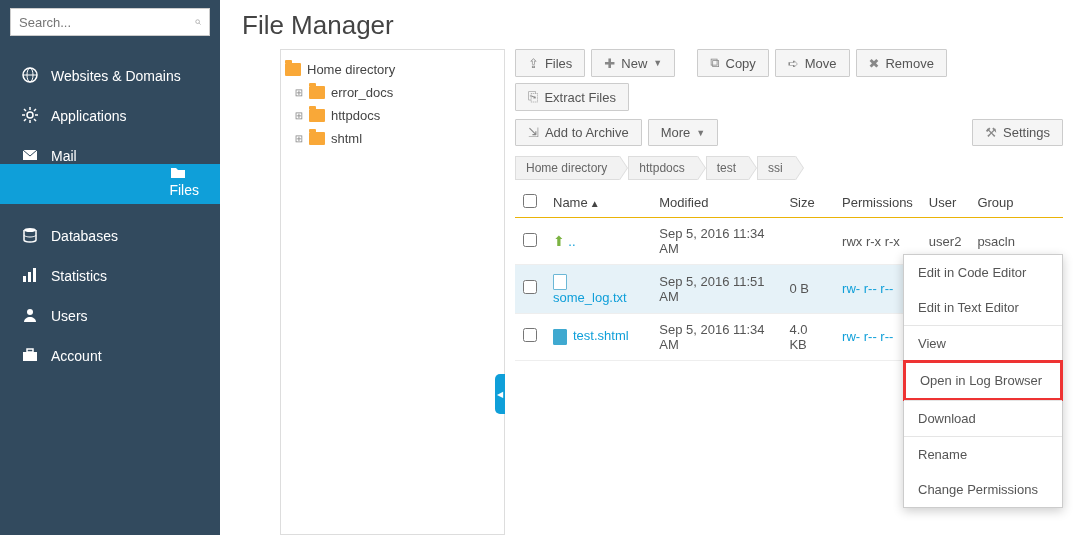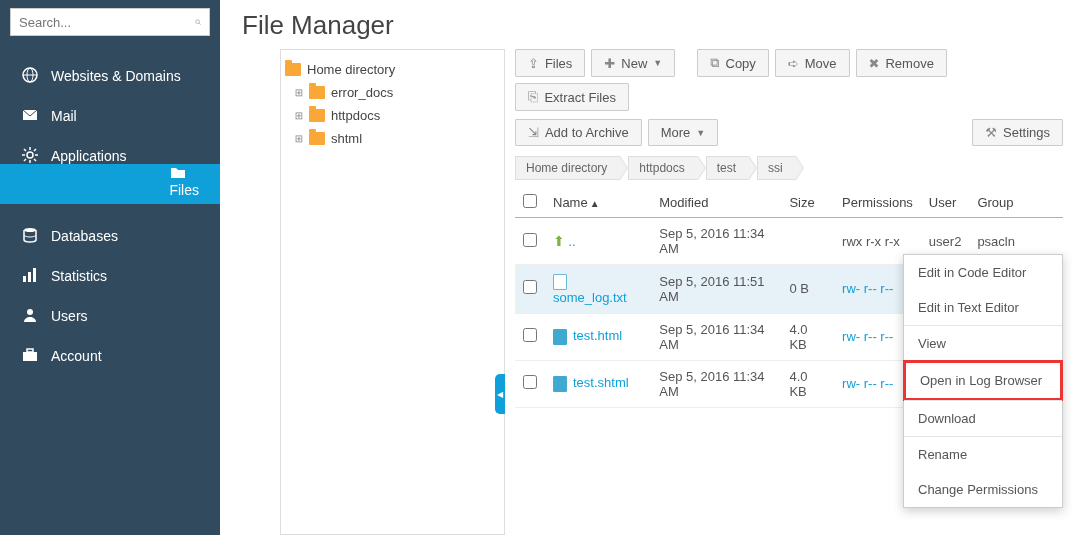--- a/index.html
+++ b/index.html
@@ -69,31 +69,31 @@
       <div class="nav-item">
         <svg class="nav-icon" viewBox="0 0 18 18">
           <circle cx="9" cy="9" r="7" fill="none" stroke="#fff" stroke-width="1.5"></circle>
           <ellipse cx="9" cy="9" rx="3" ry="7" fill="none" stroke="#fff" stroke-width="1"></ellipse>
           <line x1="2" y1="9" x2="16" y2="9" stroke="#fff"></line>
         </svg>
         <span>Websites &amp; Domains</span>
       </div>
       <div class="nav-item">
         <svg class="nav-icon" viewBox="0 0 18 18">
+          <circle cx="9" cy="9" r="3" fill="none" stroke="#fff" stroke-width="1.5"></circle>
+          <path d="M9 1v3M9 14v3M1 9h3M14 9h3M3 3l2 2M13 13l2 2M15 3l-2 2M5 13l-2 2" stroke="#fff" stroke-width="1.5"></path>
+        </svg>
+        <span>Applications</span>
+      </div>
+      <div class="nav-item">
+        <svg class="nav-icon" viewBox="0 0 18 18">
           <rect x="2" y="4" width="14" height="10" fill="#fff"></rect>
           <polyline points="2,4 9,10 16,4" fill="none" stroke="#324a5e"></polyline>
         </svg>
         <span>Mail</span>
-      </div>
-      <div class="nav-item">
-        <svg class="nav-icon" viewBox="0 0 18 18">
-          <circle cx="9" cy="9" r="3" fill="none" stroke="#fff" stroke-width="1.5"></circle>
-          <path d="M9 1v3M9 14v3M1 9h3M14 9h3M3 3l2 2M13 13l2 2M15 3l-2 2M5 13l-2 2" stroke="#fff" stroke-width="1.5"></path>
-        </svg>
-        <span>Applications</span>
       </div>
       <div class="nav-item active">
         <svg class="nav-icon" viewBox="0 0 18 18">
           <path d="M2 4h5l2 2h7v8H2z" fill="#fff"></path>
         </svg>
         <span>Files</span>
       </div>
       <div class="nav-item">
         <svg class="nav-icon" viewBox="0 0 18 18">
           <ellipse cx="9" cy="4" rx="6" ry="2" fill="#fff"></ellipse>
@@ -233,30 +233,20 @@
               <td><span class="file-ic txt"></span><span class="link">some_log.txt</span></td>
               <td>Sep 5, 2016 11:51 AM</td>
               <td>0 B</td>
               <td><span class="link">rw- r-- r--</span></td>
               <td>user2</td>
               <td>psacln</td>
               <td><span class="row-menu">≡ ▾</span></td>
             </tr>
             <tr>
               <td><input type="checkbox" class="checkbox" style=""></td>
-              <td><span class="file-ic html"></span><span class="link">test.html</span></td>
-              <td>Sep 5, 2016 11:34 AM</td>
-              <td>4.0 KB</td>
-              <td><span class="link">rw- r-- r--</span></td>
-              <td></td>
-              <td></td>
-              <td></td>
-            </tr>
-            <tr>
-              <td><input type="checkbox" class="checkbox" style=""></td>
               <td><span class="file-ic html"></span><span class="link">test.shtml</span></td>
               <td>Sep 5, 2016 11:34 AM</td>
               <td>4.0 KB</td>
               <td><span class="link">rw- r-- r--</span></td>
               <td></td>
               <td></td>
               <td></td>
             </tr>
           </tbody>
       </table>

